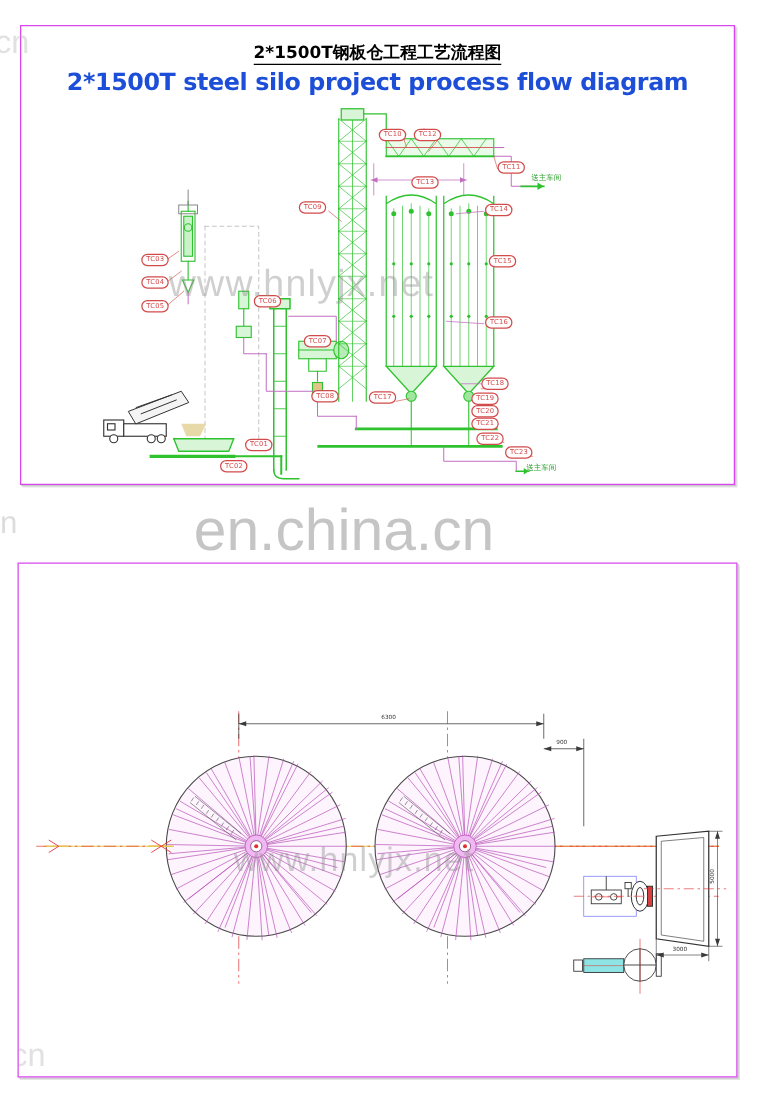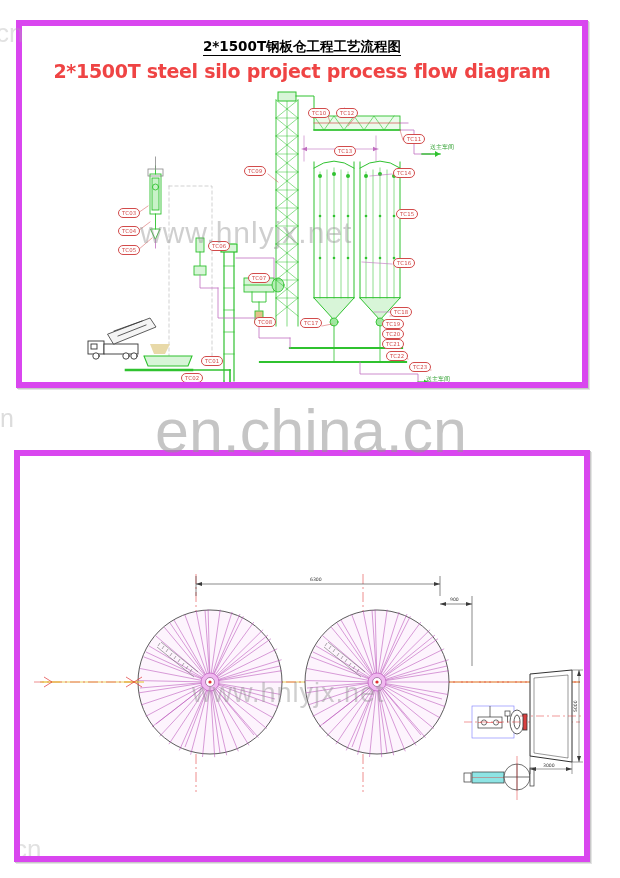--- a/index.html
+++ b/index.html
@@ -17,21 +17,21 @@
   .page {
     position: absolute;
     inset: 0;
     background: #ffffff;
   }
 
   
   .panel {
     position: absolute;
     background: #ffffff;
-    border: 6px solid #d946ef;
+    border: 1px solid #d946ef;
     box-shadow: 1px 1px 0 #c8c8c8, 2px 2px 0 #e4e4e4;
     box-sizing: border-box;
     overflow: hidden;
   }
   #panel-top  { left: 16px;  top: 20px;  width: 572px; height: 368px; }
   #panel-bot  { left: 14px;  top: 450px; width: 576px; height: 412px; }
 
   .panel-inner {
     position: absolute;
     inset: 0;
@@ -54,21 +54,21 @@
     padding-bottom: 1px;
   }
   .title-en {
     position: absolute;
     left: 0; right: 0;
     top: 34px;
     text-align: center;
     font-family: "DejaVu Sans", sans-serif;
     font-size: 19px;
     font-weight: bold;
-    color: #ef4444;
+    color: #1d4ed8;
     letter-spacing: -0.3px;
   }
 
   
   .cad { position: absolute; inset: 0; }
   .cad svg { display: block; }
 
   
   .tag {
     position: absolute;
@@ -106,21 +106,21 @@
     font-family: Liberation Sans, sans-serif;
     font-size: 30px;
     color: rgba(140,140,140,0.42);
     white-space: nowrap;
     letter-spacing: 1px;
     pointer-events: none;
   }
   .wm-big {
     position: absolute;
     font-family: "Liberation Sans", sans-serif;
-    font-size: 61px;
+    font-size: 47px;
     color: rgba(150,150,150,0.55);
     white-space: nowrap;
     letter-spacing: 0px;
     pointer-events: none;
   }
   .wm-corner {
     position: absolute;
     font-family: "Liberation Sans", sans-serif;
     font-size: 26px;
     color: rgba(170,170,170,0.35);

